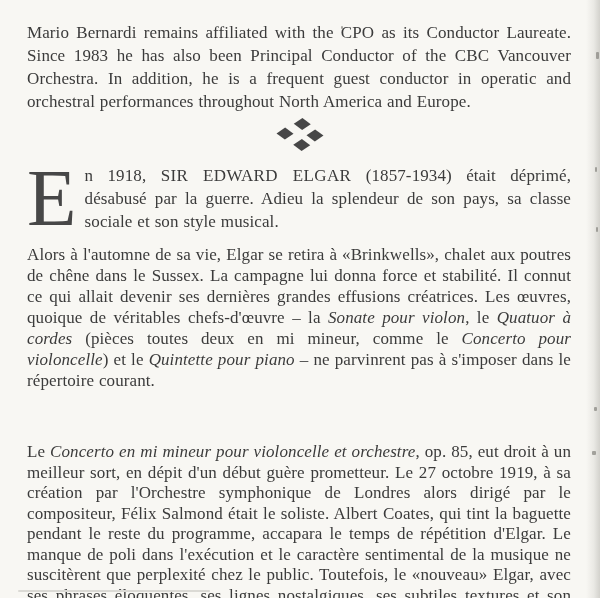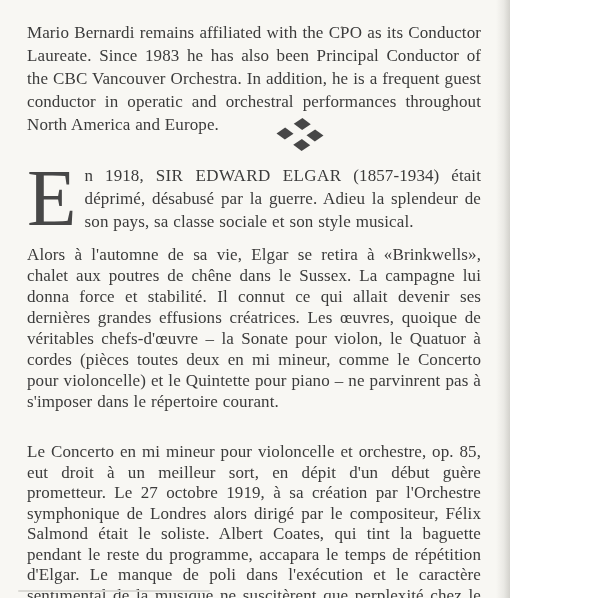--- a/index.html
+++ b/index.html
@@ -2,21 +2,21 @@
 <html><head>
 <meta charset="utf-8">
 <style>
   html, body {
     margin: 0;
     padding: 0;
     background: #ffffff;
   }
   .page {
     position: relative;
-    width: 510px;
+    width: 600px;
     height: 598px;
     overflow: hidden;
     background: #f8f7f3;
     font-family: "Liberation Serif", "DejaVu Serif", serif;
     color: #3b3b3b;
   }
   .para {
     position: absolute;
     left: 27px;
     right: 29px;
@@ -24,21 +24,21 @@
     text-align: justify;
     font-size: 17px;
     letter-spacing: 0.1px;
     word-spacing: 0.5px;
   }
   .p1 { top: 21px;  line-height: 23px; }
   .p2 { top: 164px; line-height: 23px; }
   .p3 { top: 244px; line-height: 21px; }
   .p4 { top: 402px; line-height: 20.5px; text-align-last: justify; margin-top: 40px; }
   .seg-bold   { font-weight: 400; letter-spacing: 0.4px; }
-  .seg-italic { }
+  .seg-italic { font-style: italic; }
   .dropcap {
     float: left;
     font-size: 81px;
     line-height: 62px;
     height: 62px;
     margin: 3px 8px 0 0;
     color: #474747;
   }
   .ornament {
     position: absolute;

